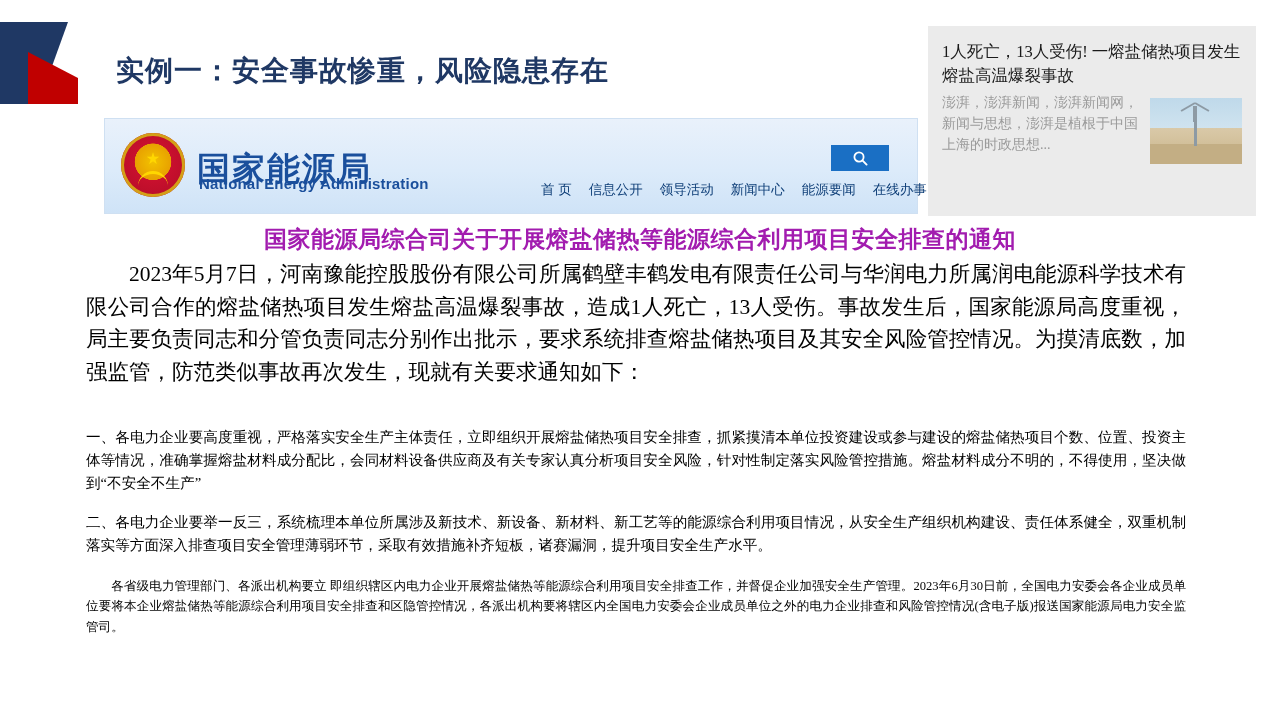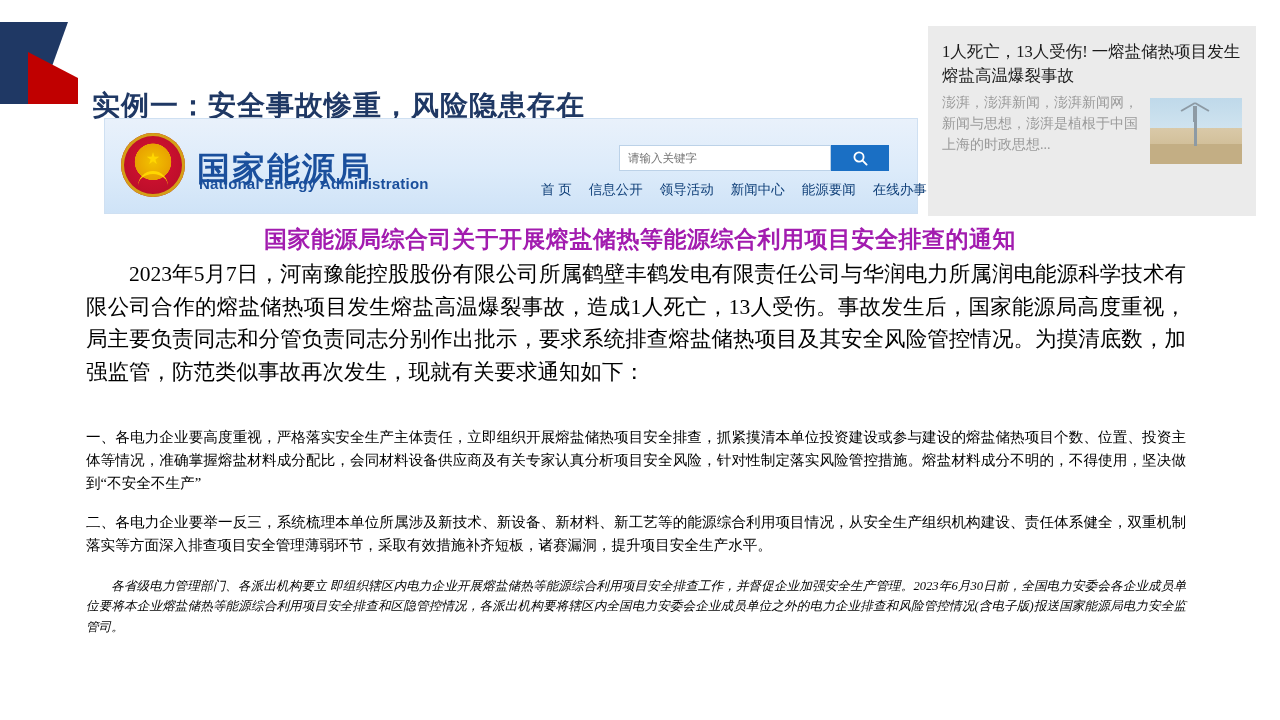--- a/index.html
+++ b/index.html
@@ -36,28 +36,27 @@
     position: absolute;
     left: 28px; top: 30px;
     width: 52px; height: 52px;
     background: #c00000;
     clip-path: polygon(0 0, 100% 52%, 100% 100%, 0 100%);
   }
 
   
   .slide-title {
     position: absolute;
-    left: 92px;
+    left: 116px;
     top: 52px;
     font-size: 28px;
     font-weight: bold;
     color: #1f3864;
     letter-spacing: 1px;
     white-space: nowrap;
-    margin-top: 35px;
   }
 
   
   .news-card {
     position: absolute;
     left: 928px;
     top: 26px;
     width: 328px;
     height: 190px;
     background: #ebebeb;
@@ -262,21 +261,21 @@
     position: absolute;
     left: 86px;
     top: 576px;
     width: 1100px;
     font-family: "Liberation Serif", serif;
     font-size: 12.6px;
     line-height: 1.62;
     text-align: justify;
     color: #000;
   }
-  .doc-tail p { margin: 0; text-indent: 2em; font-style: italic; }
+  .doc-tail p { margin: 0; text-indent: 2em; }
 </style>
 </head>
 <body>
 
 <div class="corner-flag">
   <div class="blue"></div>
   <div class="red"></div>
 </div>
 
 <div class="slide-title">实例一：安全事故惨重，风险隐患存在</div>
@@ -296,23 +295,20 @@
 </div>
 
 <div class="nea-banner">
   <div class="nea-emblem">
     <div class="star">★</div>
     <div class="gear"></div>
   </div>
   <div class="nea-name-cn">国家能源局</div>
   <div class="nea-name-en">National Energy Administration</div>
 
-  <div class="nea-search">
-    <input type="text" placeholder="请输入关键字" style="">
-  </div>
   <div class="nea-search-btn">
     <svg width="17" height="17" viewBox="0 0 17 17">
       <circle cx="7" cy="7" r="4.6" fill="none" stroke="#ffffff" stroke-width="1.8"></circle>
       <line x1="10.4" y1="10.4" x2="14.6" y2="14.6" stroke="#ffffff" stroke-width="1.9" stroke-linecap="round"></line>
     </svg>
   </div>
 
   <div class="nea-nav">
     <span>首 页</span>
     <span>信息公开</span>

